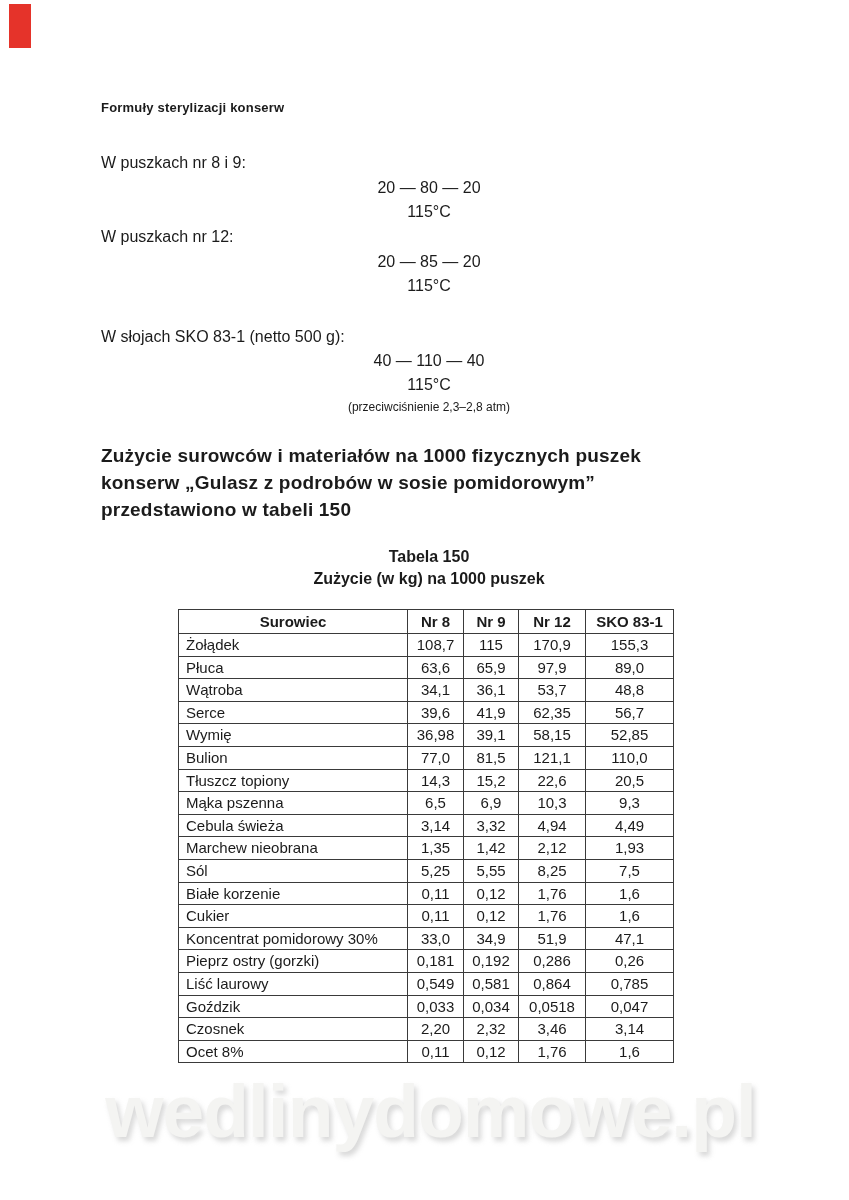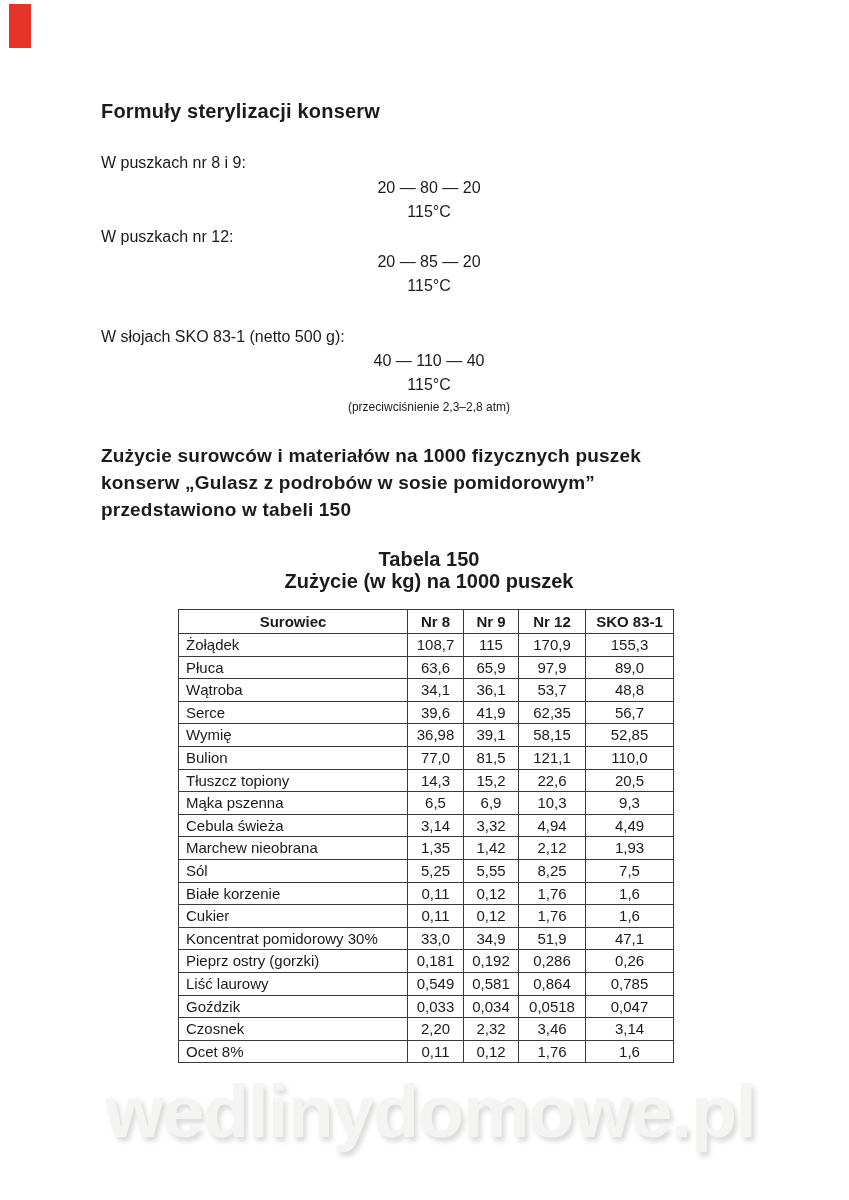--- a/index.html
+++ b/index.html
@@ -16,31 +16,31 @@
   .abs { position: absolute; }
   .centered { left: 0; width: 849px; text-align: center; padding-left: 9px; }
   .red-marker {
     position: absolute;
     left: 9px; top: 4px;
     width: 22px; height: 44px;
     background: #e5332a;
   }
   .doc-title {
     left: 101px; top: 100px;
-    font-size: 20px; font-weight: bold; letter-spacing: 0.2px;
+    font-size: 13px; font-weight: bold; letter-spacing: 0.2px;
   }
   .body-line { font-size: 16px; }
   .label-line { left: 101px; font-size: 16px; }
   .note-line { font-size: 12px; }
   .bold-par-line {
     left: 101px;
     font-size: 19px; font-weight: bold; letter-spacing: 0.2px;
     white-space: nowrap;
   }
-  .caption { font-size: 20px; font-weight: bold; }
+  .caption { font-size: 16px; font-weight: bold; }
   .ing-table {
     position: absolute;
     left: 178px; top: 609px;
     width: 495px;
     border-collapse: collapse;
     table-layout: fixed;
     font-size: 15px;
     color: #1b1b1b;
   }
   .ing-table th, .ing-table td {

